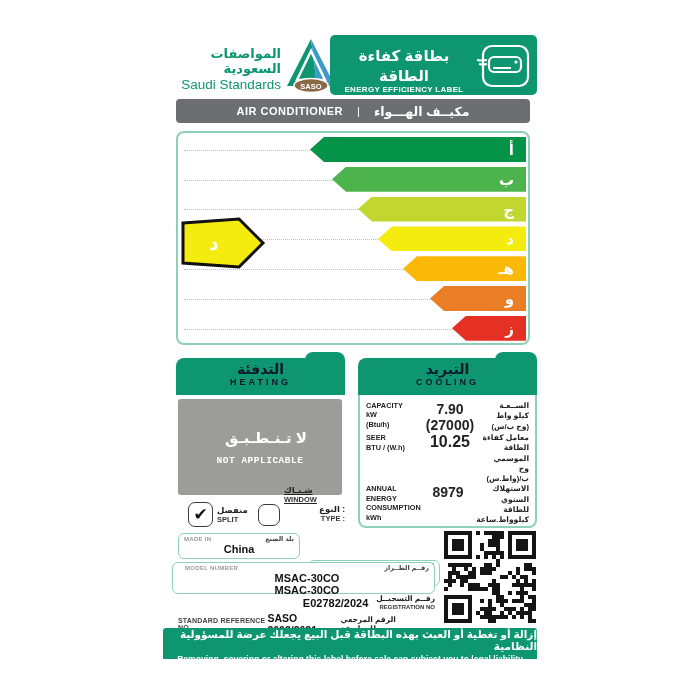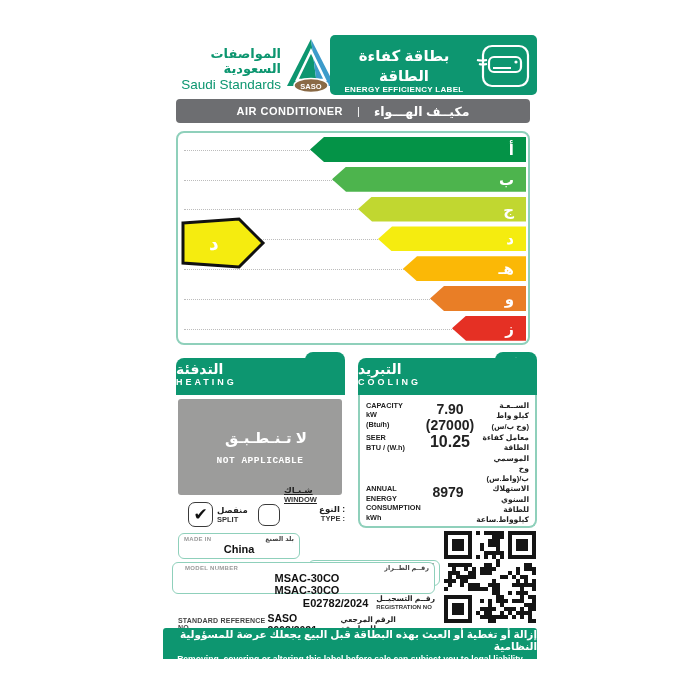--- a/index.html
+++ b/index.html
@@ -34,21 +34,21 @@
   .scale-arrow{position:absolute;right:2px;top:2px;height:25px;
                clip-path:polygon(14px 0,100% 0,100% 100%,14px 100%,0 50%);
                display:flex;align-items:center;justify-content:flex-end;}
   .scale-letter{color:#fff;font-weight:bold;font-size:15px;padding-right:12px;line-height:25px;}
   .sel-arrow{left:17px;top:181px;}
 
   
   .sec-tab{background:#0d9670;border-radius:8px;display:flex;align-items:center;justify-content:center;}
   .heat-tab{left:142px;top:317px;width:40px;height:40px;}
   .cool-tab{left:332px;top:317px;width:42px;height:40px;}
-  .sec-header{background:#0d9670;border-radius:8px 8px 0 0;color:#ffffff;padding-top:4px;box-sizing:border-box;}
+  .sec-header{background:#0d9670;border-radius:8px 8px 0 0;color:#0f172a;text-align:center;padding-top:4px;box-sizing:border-box;}
   .heat-header{left:13px;top:323px;width:169px;height:37px;}
   .cool-header{left:195px;top:323px;width:179px;height:37px;}
   .sec-ar{font-size:14px;font-weight:bold;line-height:1.1;}
   .sec-en{font-size:9px;font-weight:bold;letter-spacing:3px;}
 
   
   .heat-body{left:15px;top:364px;width:164px;height:96px;background:#9c9c9b;border-radius:3px;
              display:flex;flex-direction:column;align-items:center;justify-content:center;color:#fff;gap:8px;}
   .na-ar{font-size:15px;font-weight:bold;letter-spacing:1px;margin-left:12px;}
   .na-en{font-size:9.5px;font-weight:bold;letter-spacing:.5px;font-family:Liberation Mono, monospace;}
@@ -83,21 +83,21 @@
   .model-box{left:9px;top:527px;width:263px;height:32px;padding-left:12px;}
   .ib-labels{display:flex;justify-content:space-between;line-height:1;}
   .ib-en{font-size:6px;font-weight:bold;color:#9a9a9a;letter-spacing:.3px;}
   .ib-ar{font-size:6.5px;font-weight:bold;color:#444;}
   .ib-val{text-align:center;font-weight:bold;font-size:11px;line-height:1.1;color:#111;}
 
   .qr{left:281px;top:496px;width:92px;height:92px;}
 
   .reg-row{left:95px;top:560px;width:177px;display:flex;justify-content:flex-end;align-items:center;gap:8px;}
   .reg-val{font-size:11px;font-weight:bold;color:#111;}
-  .reg-lbls{text-align:left;line-height:1.15;}
+  .reg-lbls{text-align:right;line-height:1.15;}
   .reg-ar{font-size:7.5px;font-weight:bold;}
   .reg-en{font-size:6px;font-weight:bold;color:#333;}
 
   .std-row{left:15px;top:577px;width:245px;display:flex;justify-content:space-between;align-items:center;}
   .std-en{font-size:7px;font-weight:bold;color:#444;letter-spacing:.2px;}
   .std-val{font-size:10.5px;font-weight:bold;color:#111;}
   .std-ar{font-size:7.5px;font-weight:bold;}
 
   
   .footer{left:0;top:593px;width:374px;height:35px;background:#0d9670;border-radius:3px;color:#fff;

